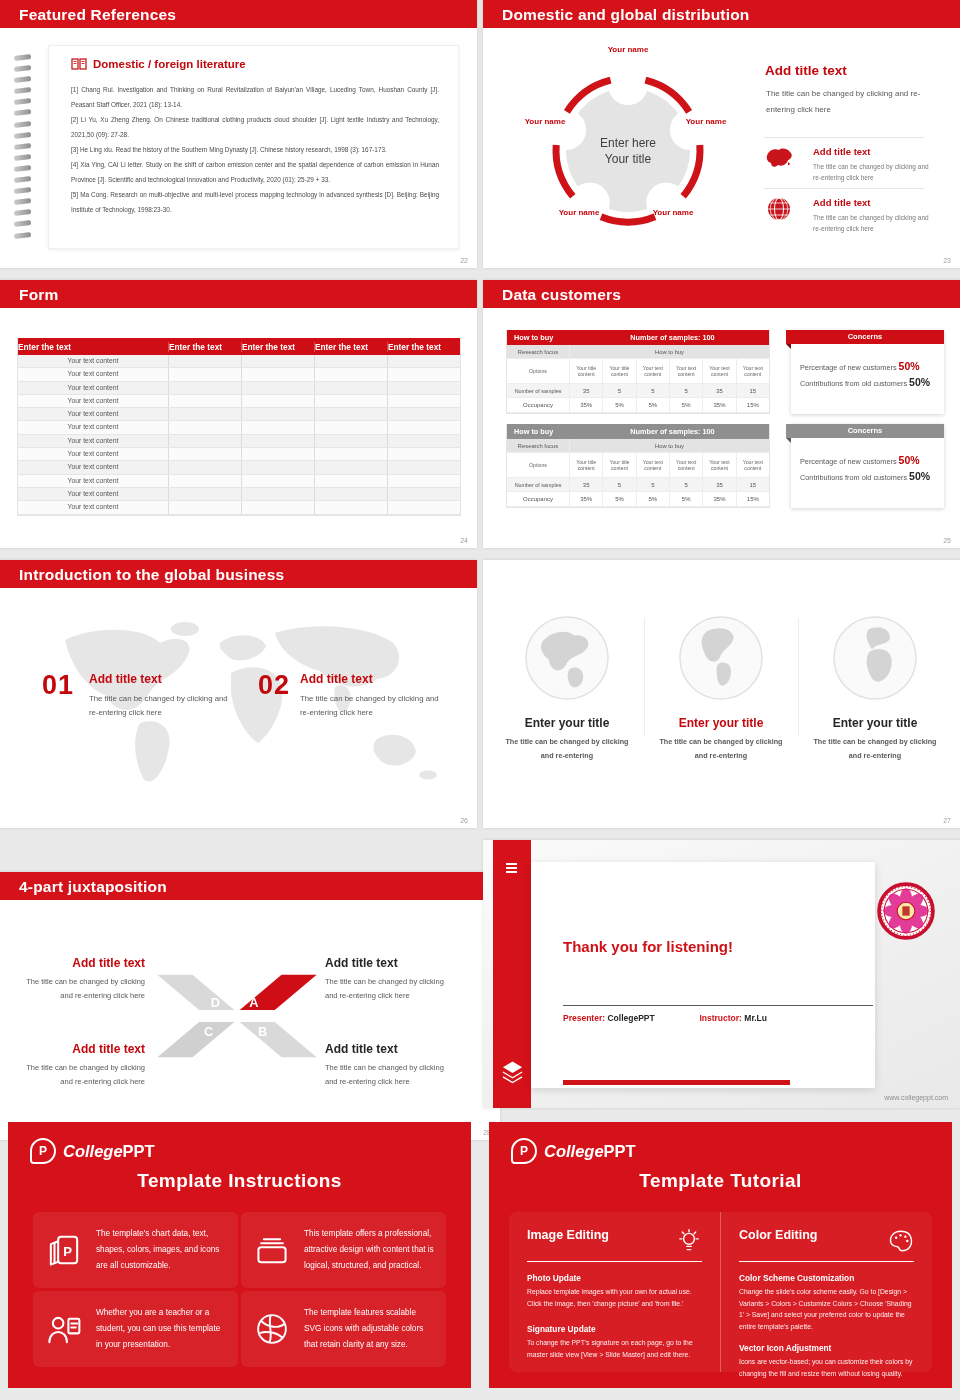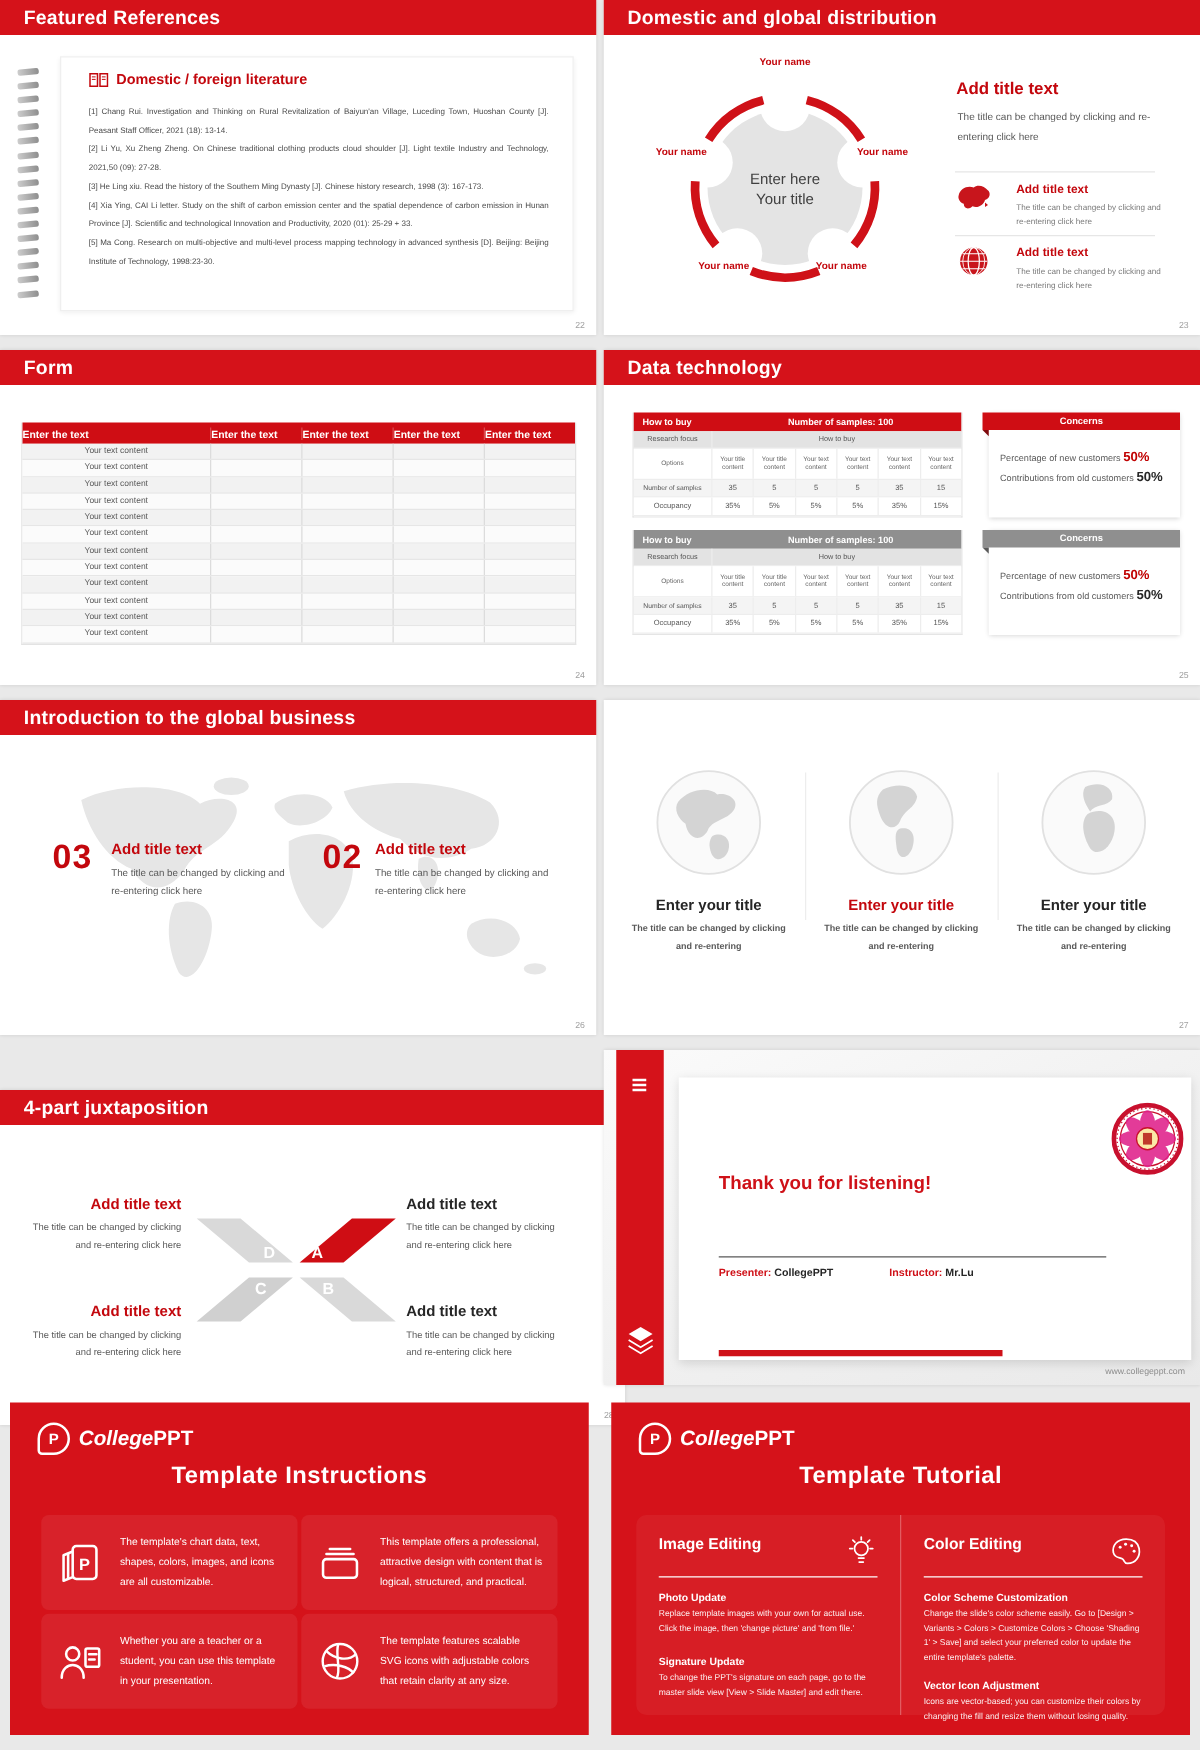--- a/index.html
+++ b/index.html
@@ -66,21 +66,21 @@
   .gtitle{font-size:12px;font-weight:bold;margin-top:10px;}
   .gbody{font-size:7.2px;color:#595959;line-height:2.0;width:125px;margin:5px auto 2px;font-weight:bold;}
   .gdiv{position:absolute;top:58px;height:118px;border-left:1px solid #ededed;}
   
   .s28blk{position:absolute;width:127px;}
   .s28h{font-size:12px;font-weight:bold;}
   .s28b{font-size:7.5px;color:#595959;line-height:1.9;margin-top:5px;}
   
   .s29{background:linear-gradient(155deg,#fbfbfb 0%,#f0f0f0 55%,#e9e9e9 100%);}
   .s29bar{position:absolute;left:10px;top:0;width:38px;height:268px;background:#d5121a;}
-  .s29card{position:absolute;left:60px;top:22px;width:410px;height:226px;background:#fff;box-shadow:0 2px 8px rgba(0,0,0,.13);}
+  .s29card{position:absolute;left:48px;top:22px;width:344px;height:226px;background:#fff;box-shadow:0 2px 8px rgba(0,0,0,.13);}
   .hline{width:11px;height:1.6px;background:#fff;margin-bottom:2.4px;}
   
   .panel{position:absolute;width:463px;height:266px;background:#d5121a;}
   .brand{position:absolute;left:22px;top:16px;display:flex;align-items:center;gap:7px;}
   .bicon{width:22px;height:22px;border:2.4px solid #fff;border-radius:50% 50% 50% 14%;color:#fff;font-weight:bold;font-size:12px;display:flex;align-items:center;justify-content:center;}
   .bname{color:#fff;font-size:16.5px;}
   .ptitle{position:absolute;left:0;right:0;top:48px;text-align:center;color:#fff;font-weight:bold;font-size:19px;letter-spacing:.4px;}
   .igrid{position:absolute;left:25px;top:90px;width:413px;display:grid;grid-template-columns:1fr 1fr;gap:3px;}
   .icard{background:rgba(255,255,255,.07);border-radius:6px;padding:12px 12px;display:flex;align-items:center;gap:13px;min-height:52px;}
   .icard svg{flex:none;}
@@ -287,21 +287,21 @@
           <div class="fc"></div>
           <div class="fc"></div>
         </div>
       </div>
     </div>
     <div class="pn">24</div>
   </div>
 
   <div class="slide" style="left:483px;top:280px;">
     <div class="shead">
-        <span>Data technology</span>
+        <span>Data customers</span>
       </div>
 
     <div class="t25 redt" style="top:50px;">
       <div class="th">
           <div class="l">How to buy</div>
           <div class="v">Number of samples: 100</div>
         </div>
       <div class="tr r2">
           <div class="lcell">Research focus</div>
           <div class="cell">How to buy</div>
@@ -396,21 +396,21 @@
         <ellipse cx="150" cy="14" rx="14" ry="7"></ellipse>
         <path d="M105,108 C122,102 138,112 134,132 C130,158 116,174 108,163 C98,142 98,120 105,108 Z"></path>
         <path d="M185,28 C200,16 226,19 231,31 C226,43 205,49 195,43 C188,37 183,33 185,28 Z"></path>
         <path d="M196,58 C216,47 242,52 247,72 C250,93 236,118 223,128 C210,120 198,97 196,77 Z"></path>
         <path d="M240,18 C280,6 332,11 357,27 C372,42 362,62 342,64 C322,77 300,72 285,56 C265,51 245,37 240,18 Z"></path>
         <path d="M300,72 C311,66 320,77 313,93 C306,104 297,90 300,72 Z"></path>
         <path d="M342,124 C357,115 378,121 381,136 C378,150 357,155 346,146 C338,139 336,130 342,124 Z"></path>
         <ellipse cx="393" cy="160" rx="9" ry="4.5"></ellipse>
       </g>
     </svg>
-    <div class="abs s26num" style="left:42px;top:110px;">03</div>
+    <div class="abs s26num" style="left:42px;top:110px;">01</div>
     <div class="abs" style="left:89px;top:112px;width:150px;">
       <div class="s26h">Add title text</div>
       <div class="s26b">The title can be changed by clicking and re-entering click here</div>
     </div>
     <div class="abs s26num" style="left:258px;top:110px;">02</div>
     <div class="abs" style="left:300px;top:112px;width:150px;">
       <div class="s26h">Add title text</div>
       <div class="s26b">The title can be changed by clicking and re-entering click here</div>
     </div>
     <div class="pn">26</div>

